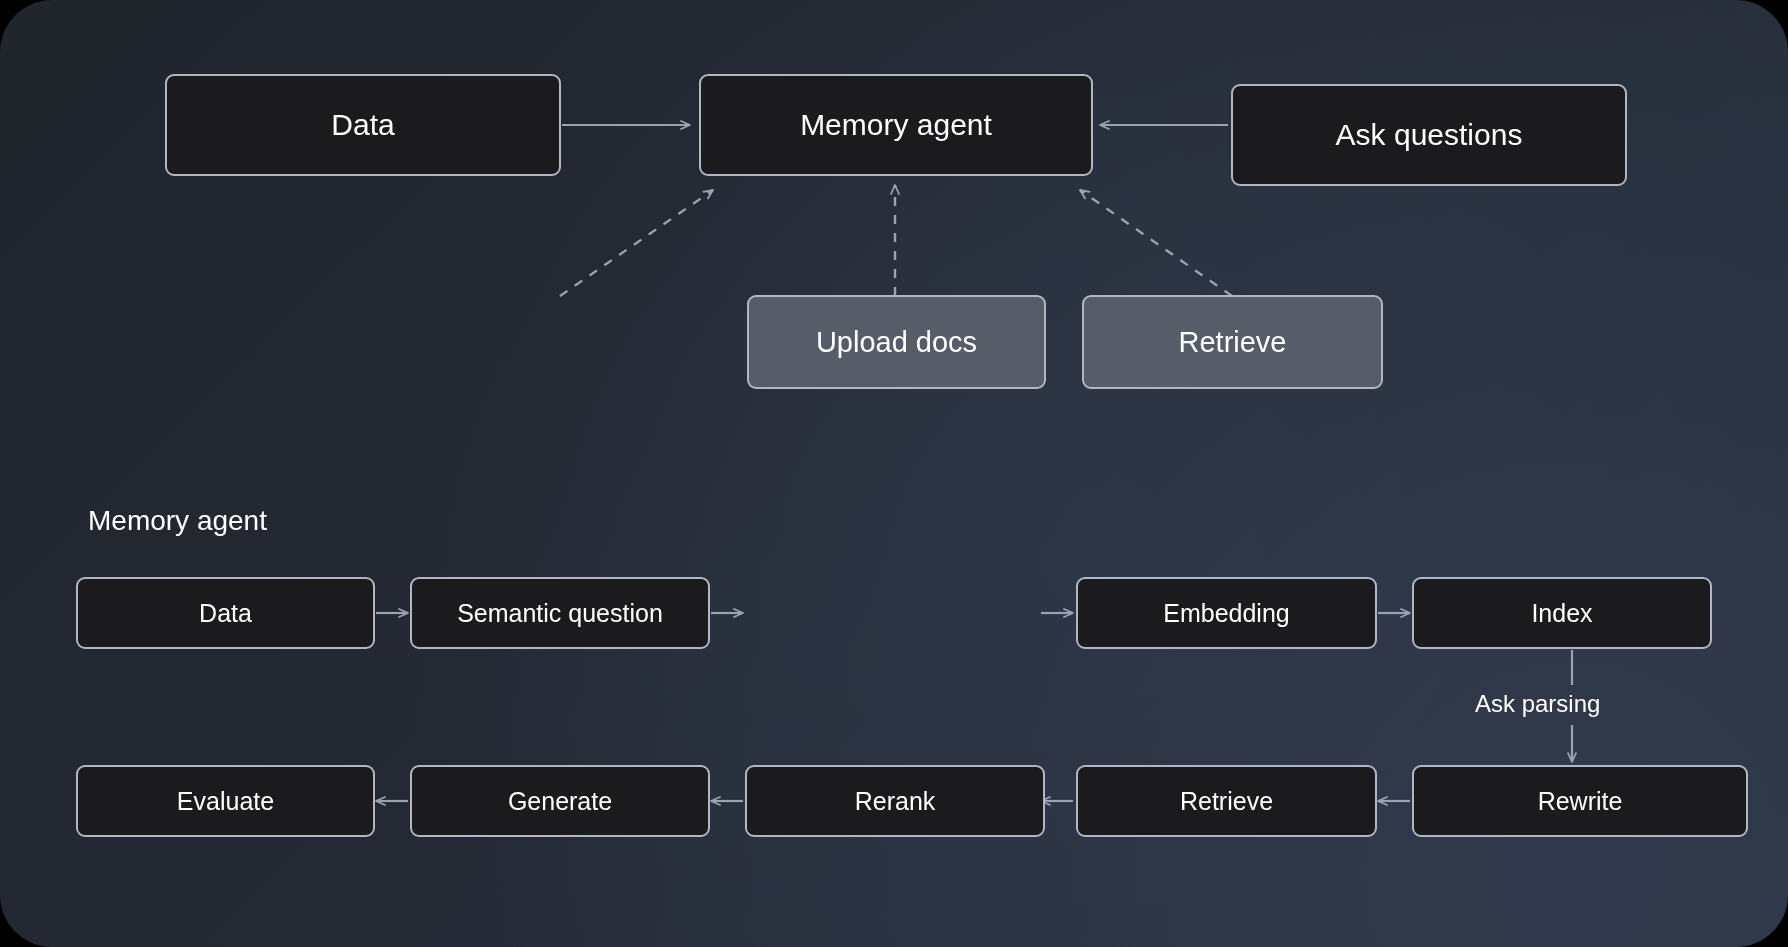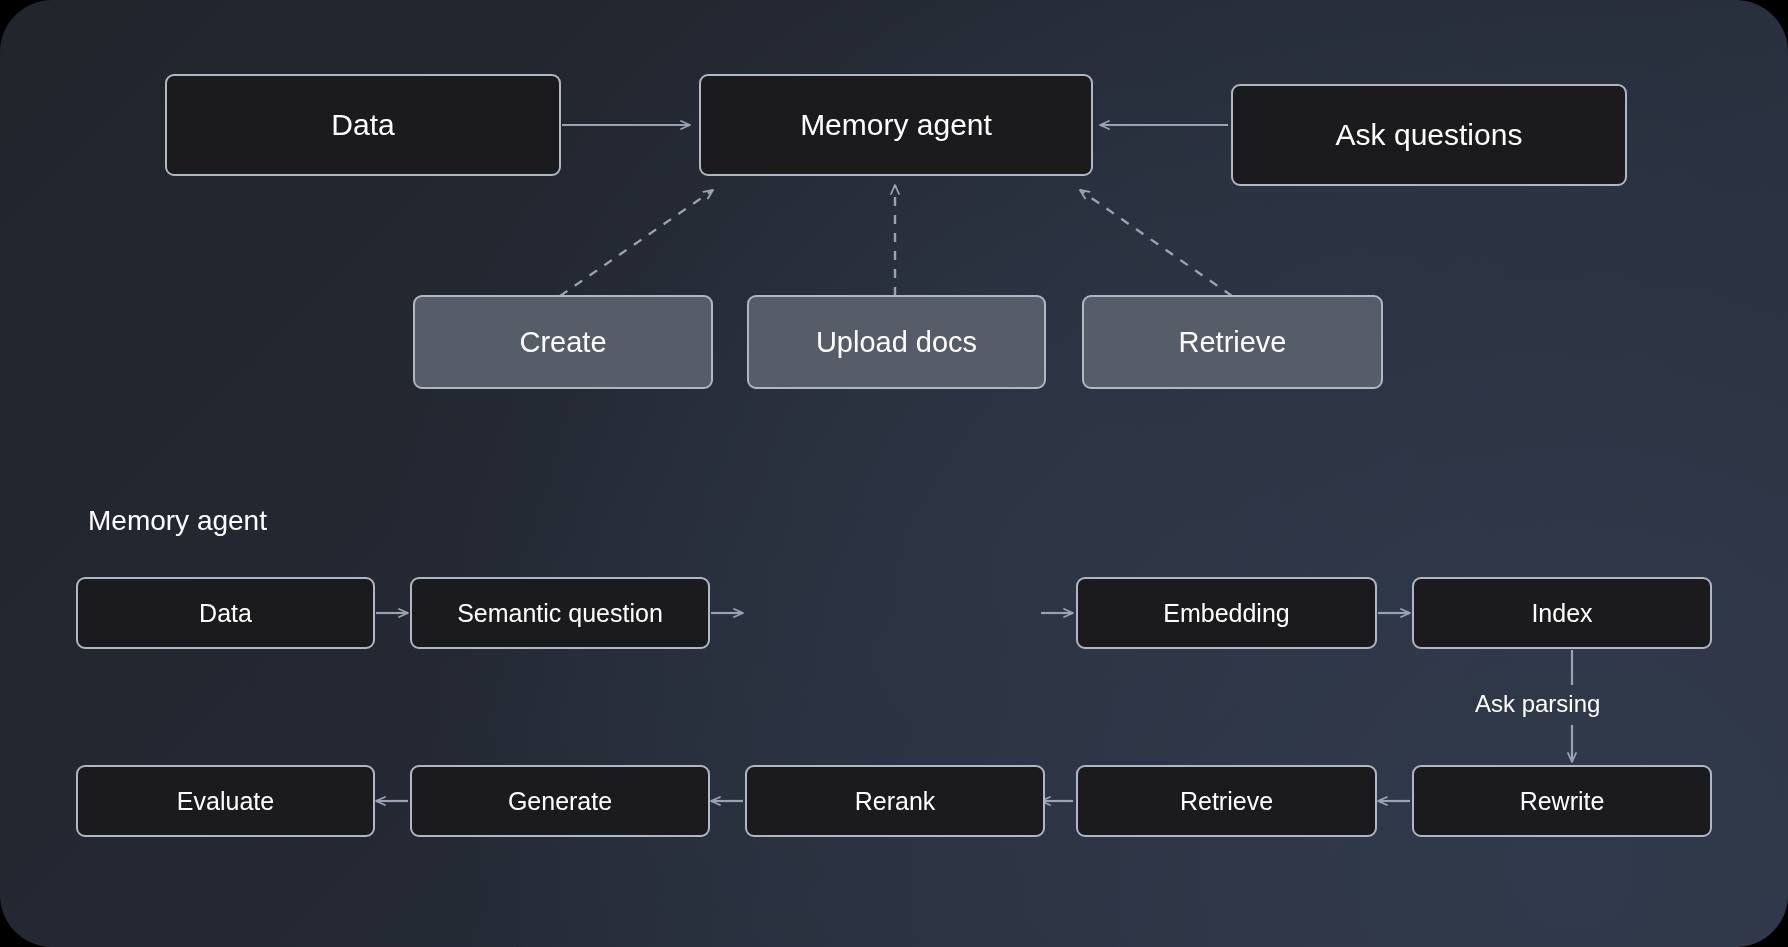--- a/index.html
+++ b/index.html
@@ -159,23 +159,20 @@
   </div>
 
   <div class="node dark node-top" style="left:699px; top:74px; width:394px;">
     <span>Memory agent</span>
   </div>
 
   <div class="node dark node-top" style="left:1231px; top:74px; width:396px;margin-top:10px;">
     <span>Ask questions</span>
   </div>
 
-  <div class="node slate node-mid" style="left:413px; top:295px; width:300px;">
-    <span>Create</span>
-  </div>
 
   <div class="node slate node-mid" style="left:747px; top:295px; width:299px;">
     <span>Upload docs</span>
   </div>
 
   <div class="node slate node-mid" style="left:1082px; top:295px; width:301px;">
     <span>Retrieve</span>
   </div>
 
   <div class="free-label section-title" style="left:88px; top:505px;">Memory agent</div>
@@ -208,17 +205,17 @@
   </div>
 
   <div class="node dark node-flow" style="left:745px; top:765px; width:300px;">
     <span>Rerank</span>
   </div>
 
   <div class="node dark node-flow" style="left:1076px; top:765px; width:301px;">
     <span>Retrieve</span>
   </div>
 
-  <div class="node dark node-flow" style="left:1412px; top:765px; width:300px;">
+  <div class="node dark node-flow" style="left:1412px; top:765px; width:336px;">
     <span>Rewrite</span>
   </div>
 
 </div>
 
 </body></html>

